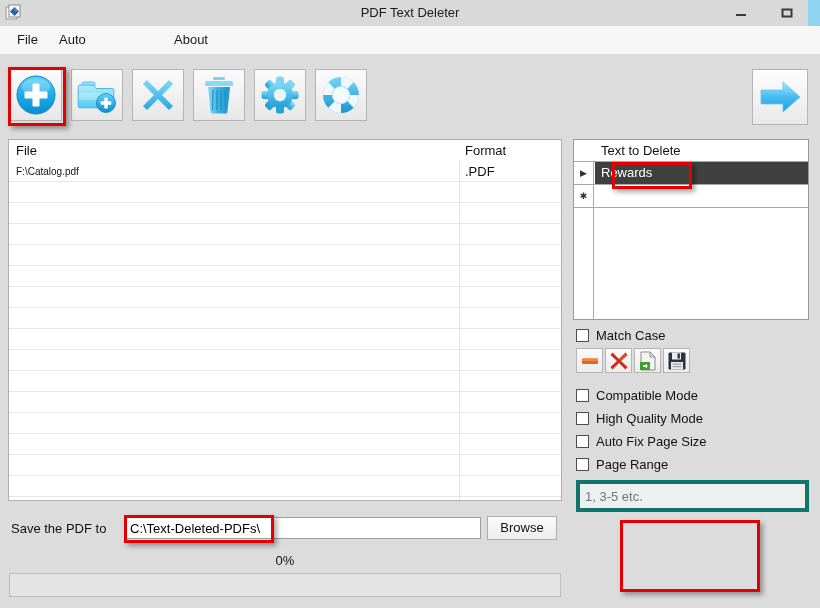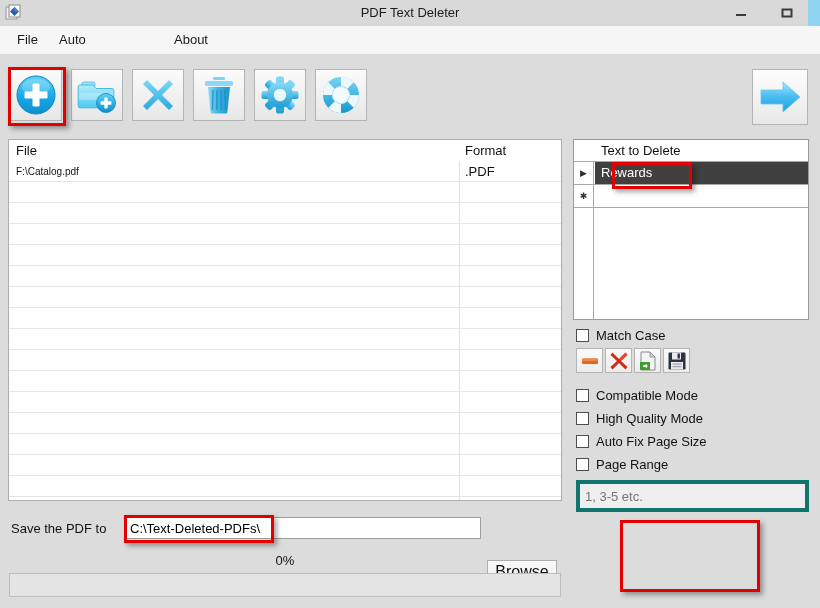--- a/index.html
+++ b/index.html
@@ -262,24 +262,23 @@
     color: #000000;
     padding: 0 4px;
     line-height: 20px;
   }
   .browse-btn {
     position: absolute; left: 487px; top: 516px;
     width: 70px; height: 24px;
     border: 1px solid #adadad;
     background: linear-gradient(to bottom, #fafafa, #ededed);
     box-sizing: border-box;
-    font-size: 16px; color: #111;
+    font-size: 13px; color: #111;
     text-align: center; line-height: 22px;
     cursor: default;
-    margin-top: 44px;
   }
   .pct {
     position: absolute; left: 0; top: 553px;
     width: 570px;
     text-align: center;
     font-size: 13px; color: #111;
   }
   .progress {
     position: absolute; left: 9px; top: 573px;
     width: 552px; height: 24px;

